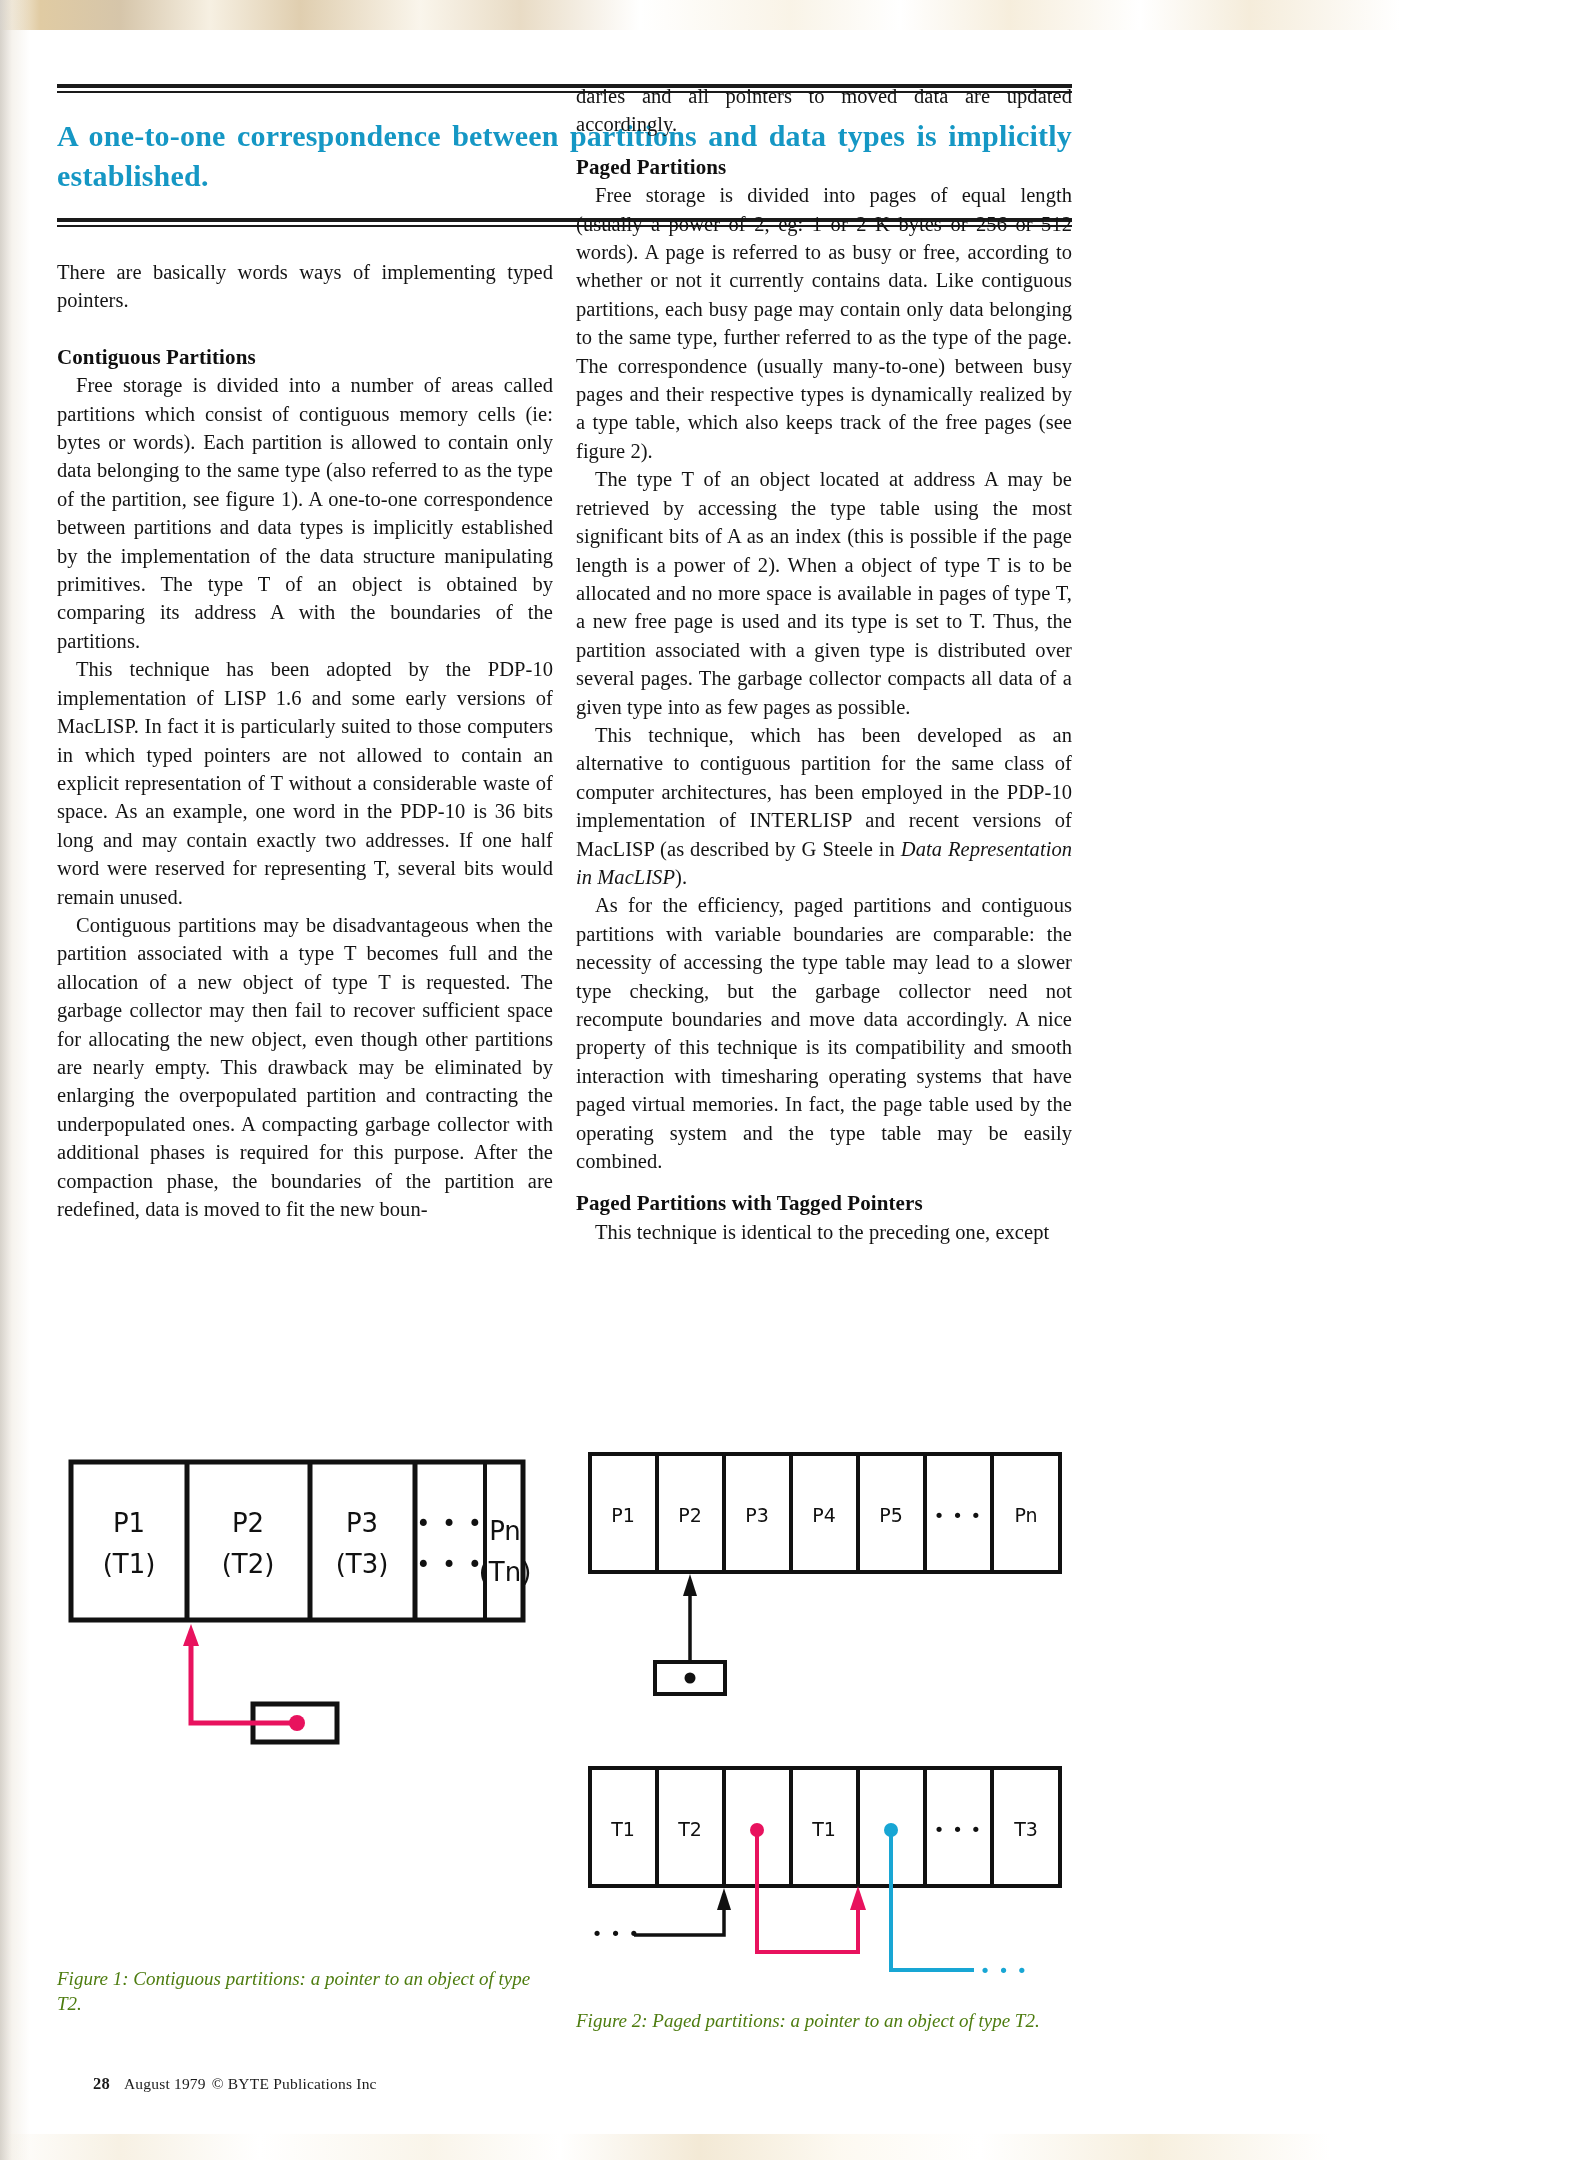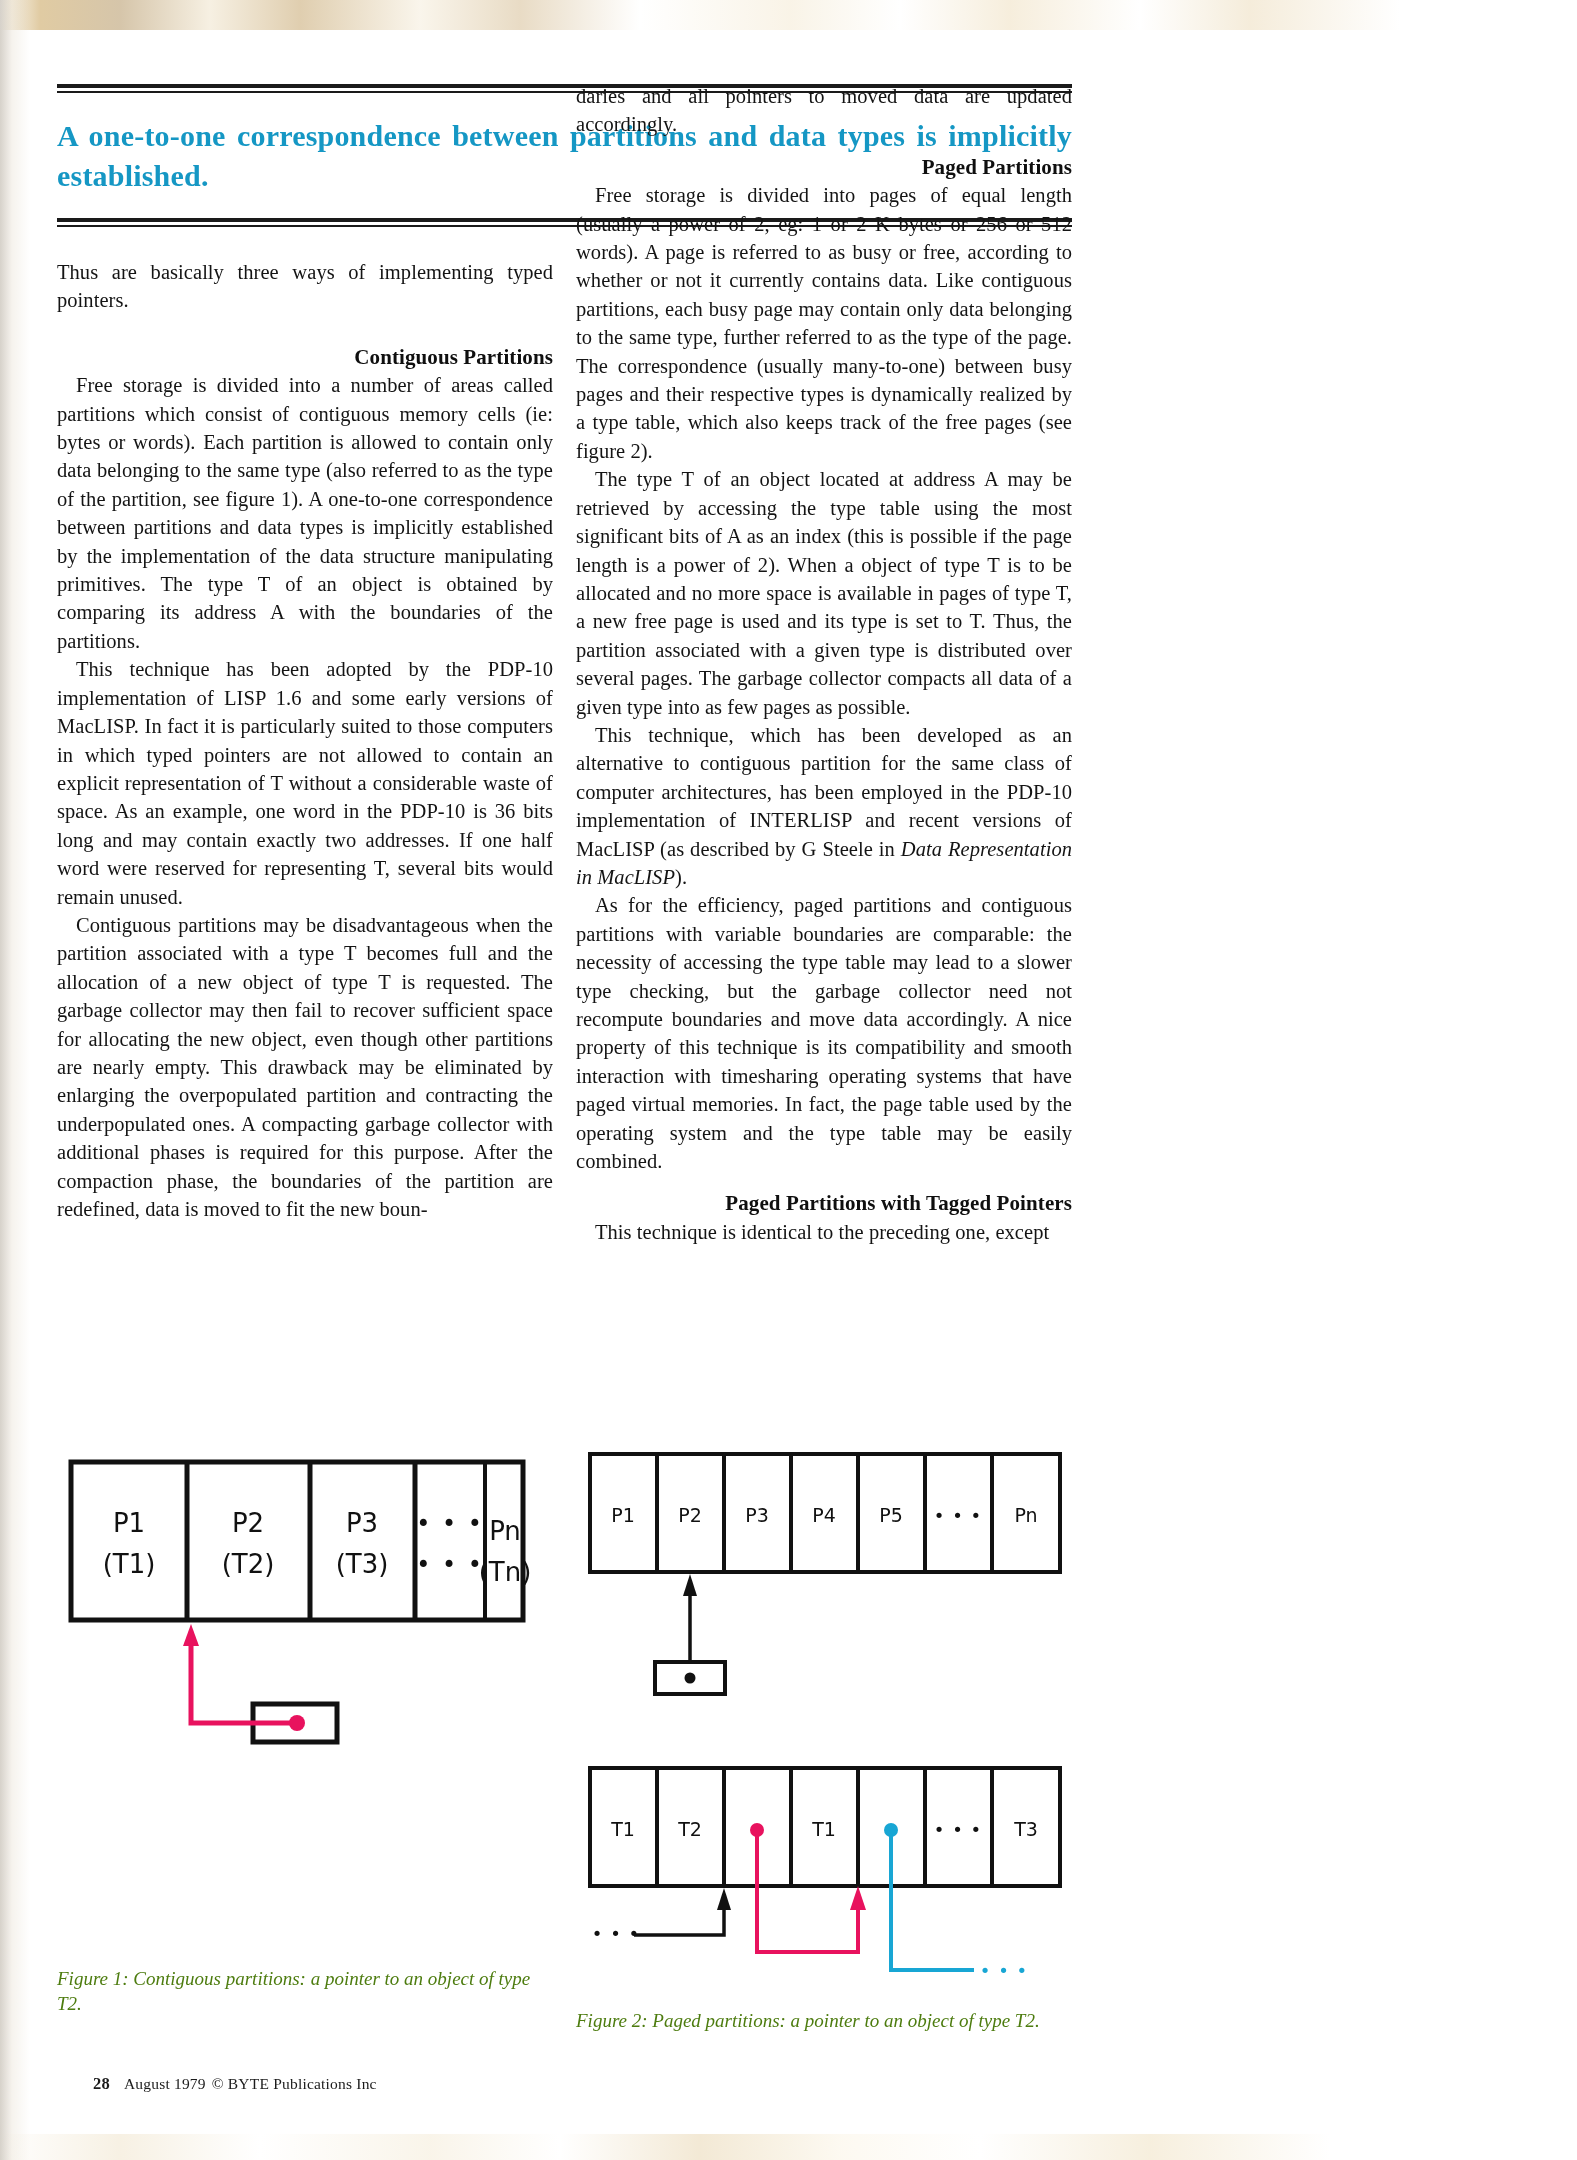--- a/index.html
+++ b/index.html
@@ -77,21 +77,20 @@
   }
   .body-p.noindent { text-indent:0; }
   .body-p + .body-p { margin-top:0; }
   h3.sec {
     font-size:21px;
     line-height:28.4px;
     font-weight:bold;
     margin:0;
     color:#0f0f0f;
     letter-spacing:.1px;
-    text-align:right;
   }
   .gap { height:28px; }
   .gap-sm { height:14px; }
   em.it { font-style:italic; }
 
   
   #fig1-wrap { position:absolute; left:57px; top:1448px; width:500px; height:560px; }
   #fig2-wrap { position:absolute; left:576px; top:1440px; width:500px; height:575px; }
 
   svg { display:block; overflow:visible; }
@@ -120,21 +119,21 @@
 
 <div id="page">
 
   <div id="pullquote">
     <div class="rule-double"></div>
     <div id="pullquote-text">A one-to-one correspondence between partitions and data types is implicitly established.</div>
     <div class="rule-double"></div>
   </div>
 
   <div class="col" id="col-left" style="top:258px;">
-    <p class="body-p noindent">Thus are basically three ways of implementing typed pointers.</p>
+    <p class="body-p noindent">There are basically words ways of implementing typed pointers.</p>
     <div class="gap"></div>
     <h3 class="sec">Contiguous Partitions</h3>
     <p class="body-p">Free storage is divided into a number of areas called partitions which consist of contiguous memory cells (ie: bytes or words). Each partition is allowed to contain only data belonging to the same type (also referred to as the type of the partition, see figure 1). A one-to-one correspondence between partitions and data types is implicitly established by the implementation of the data structure manipulating primitives. The type T of an object is obtained by comparing its address A with the boundaries of the partitions.</p>
     <p class="body-p">This technique has been adopted by the PDP-10 implementation of LISP 1.6 and some early versions of MacLISP. In fact it is particularly suited to those computers in which typed pointers are not allowed to contain an explicit representation of T without a considerable waste of space. As an example, one word in the PDP-10 is 36 bits long and may contain exactly two addresses. If one half word were reserved for representing T, several bits would remain unused.</p>
     <p class="body-p">Contiguous partitions may  be disadvantageous when the partition associated with a type T becomes full and the allocation of a new object of type T is requested. The garbage collector may then fail to recover sufficient space for allocating the new object, even though other partitions are nearly empty. This drawback may be eliminated by enlarging the overpopulated partition and contracting the underpopulated ones. A compacting garbage collector with additional phases is required for this purpose. After the compaction phase, the boundaries of the partition are redefined, data is moved to fit the new boun-</p>
   </div>
 
   <div class="col" id="col-right" style="top:82px;">
     <p class="body-p noindent">daries and all pointers to moved data are updated accordingly.</p>
     <div class="gap-sm"></div>

